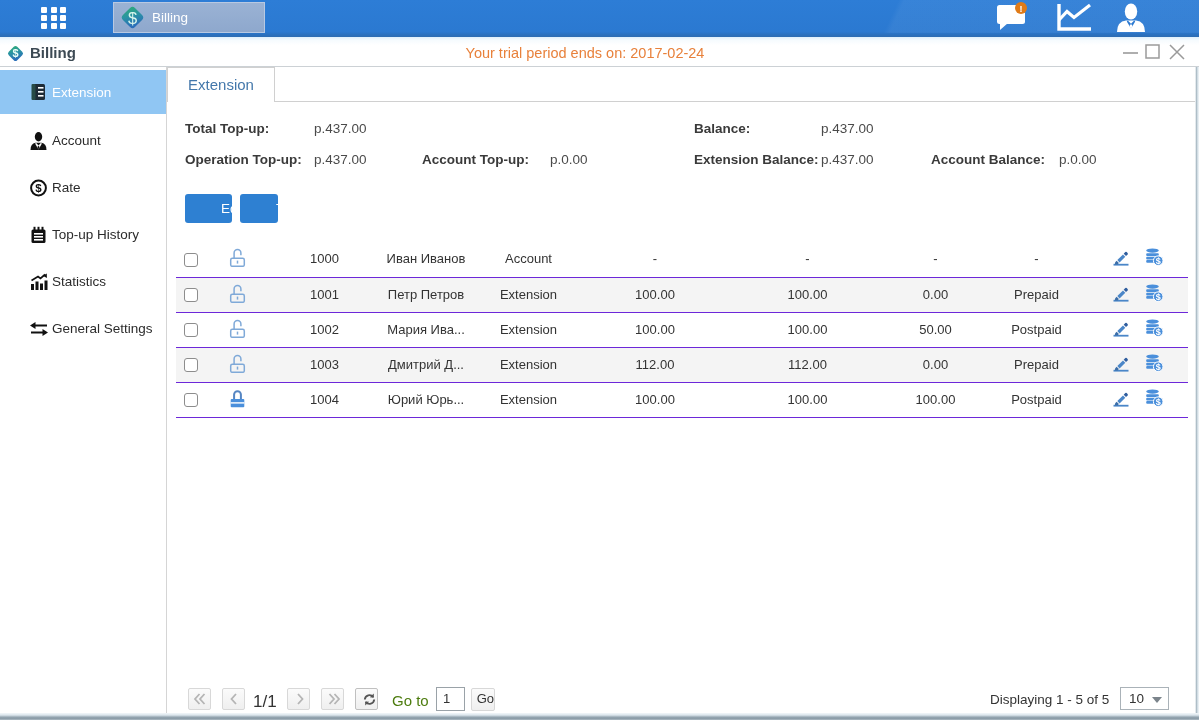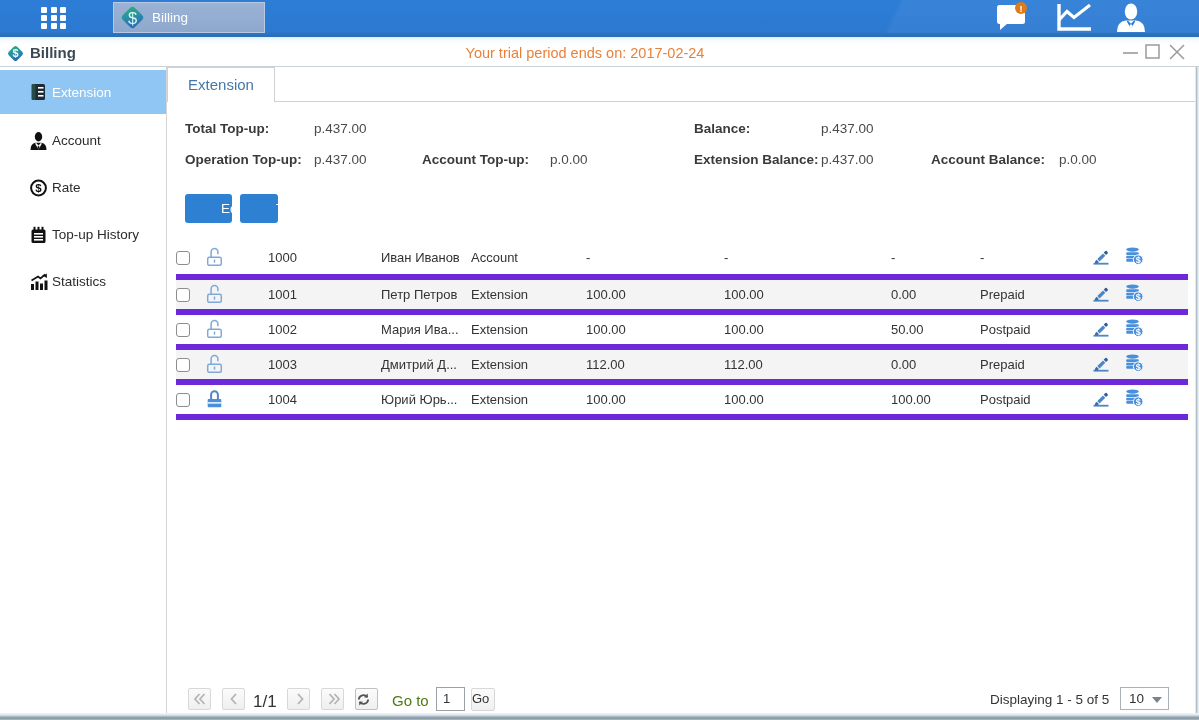--- a/index.html
+++ b/index.html
@@ -45,29 +45,29 @@
 .val { position:absolute; font-size:13.5px; color:#4a4a4a; }
 
 
 .btn { position:absolute; top:194px; height:29px; background:#2e80d2; color:#fff;
   font-size:13.5px; border-radius:3px; text-align:center; line-height:29px;padding-left:36px; }
 
 
 #tbl { left:176px; top:241px; width:1012px; border-collapse:collapse; table-layout:fixed; }
 #tbl th { font-weight:normal; font-size:13.5px; color:#333; height:34px;
   border-top:1px solid #d6d6d6; border-bottom:1px solid #d6d6d6; text-align:center; }
-#tbl td { font-size:13px; color:#333; height:35px; text-align:left; border-bottom:6px solid #6d28d9; }
+#tbl td { font-size:13px; color:#333; height:35px; text-align:center; border-bottom:1px solid #6d28d9; }
 #tbl td.ops { padding-right:6px; }
 #tbl tr.r1 td { height:36px; }
 #tbl tr.alt td { background:#f4f4f4; }
 .cb { display:inline-block; width:14px; height:14px; border:1px solid #8d8d8d; border-radius:3px; background:#fff; vertical-align:middle; }
 
 
 .pgbtn { position:absolute; top:688px; width:23px; height:22px; background:linear-gradient(180deg,#fbfbfb,#efefef);
-  border:1px solid #d8d8d8; border-radius:2px; text-align:left; color:#b3b3b3;
+  border:1px solid #d8d8d8; border-radius:2px; text-align:right; color:#b3b3b3;
   font-size:17px; line-height:19px; font-family:"Liberation Sans",sans-serif; }
 #goinput { left:436px; top:687px; width:29px; height:24px; border:1px solid #9aa2a8; font-size:13px; padding-left:6px; color:#333; position:absolute; background:#fff; line-height:22px; }
 #gobtn { left:471px; top:688px; width:24px; height:23px; }
 #pgsel { left:1120px; top:687px; width:49px; height:23px; border:1px solid #aab2b8; background:#fff; position:absolute; font-size:13.5px; color:#333; line-height:21px; padding-left:8px; }
 #pgsel .tri { position:absolute; right:6px; top:9px; width:0; height:0; border-left:5px solid transparent; border-right:5px solid transparent; border-top:6px solid #7b848b; }
 
 
 #bstrip { left:0; top:713px; width:1199px; height:7px;
   background:linear-gradient(180deg,#f3f7fa 0%,#dbe5ec 30%,#93a4af 60%,#8a9ba7 85%,#b9c6ce 100%); }
 #redge { left:1195px; top:67px; width:4px; height:646px;
@@ -178,20 +178,29 @@
   <div class="sbitem">
       <span class="ic"><svg width="18" height="18" viewBox="0 0 18 18">
           <rect x="1" y="11" width="3" height="6" fill="#111"></rect>
           <rect x="5.5" y="8.5" width="3" height="8.5" fill="#111"></rect>
           <rect x="10" y="10.5" width="3" height="6.5" fill="#111"></rect>
           <rect x="14.5" y="7.5" width="3" height="9.5" fill="#111"></rect>
           <path d="M1.5,7.5 L8,3.5 L10.5,5.5 L15,1.5" stroke="#111" stroke-width="1.7" fill="none"></path>
           <path d="M16.8,0.4 L16.9,5 L12.8,2.8 Z" fill="#111"></path>
         </svg></span>
       <span class="lb">Statistics</span>
+    </div>
+  <div class="sbitem">
+      <span class="ic"><svg width="18" height="18" viewBox="0 0 18 14">
+          <line x1="2" y1="3.5" x2="17" y2="3.5" stroke="#111" stroke-width="2"></line>
+          <path d="M5.5,0 L0,3.5 L5.5,7 Z" fill="#111"></path>
+          <line x1="1" y1="10.5" x2="16" y2="10.5" stroke="#111" stroke-width="2"></line>
+          <path d="M12.5,7 L18,10.5 L12.5,14 Z" fill="#111"></path>
+        </svg></span>
+      <span class="lb">General Settings</span>
     </div>
 </div>
 
 <div class="abs" id="tabstrip"></div>
 <div class="abs" id="tab1">Extension</div>
 
 <div class="lab" style="left:185px;top:121px">Total Top-up:</div>
 <div class="val" style="left:314px;top:121px">p.437.00</div>
 <div class="lab" style="left:694px;top:121px">Balance:</div>
 <div class="val" style="left:821px;top:121px">p.437.00</div>

